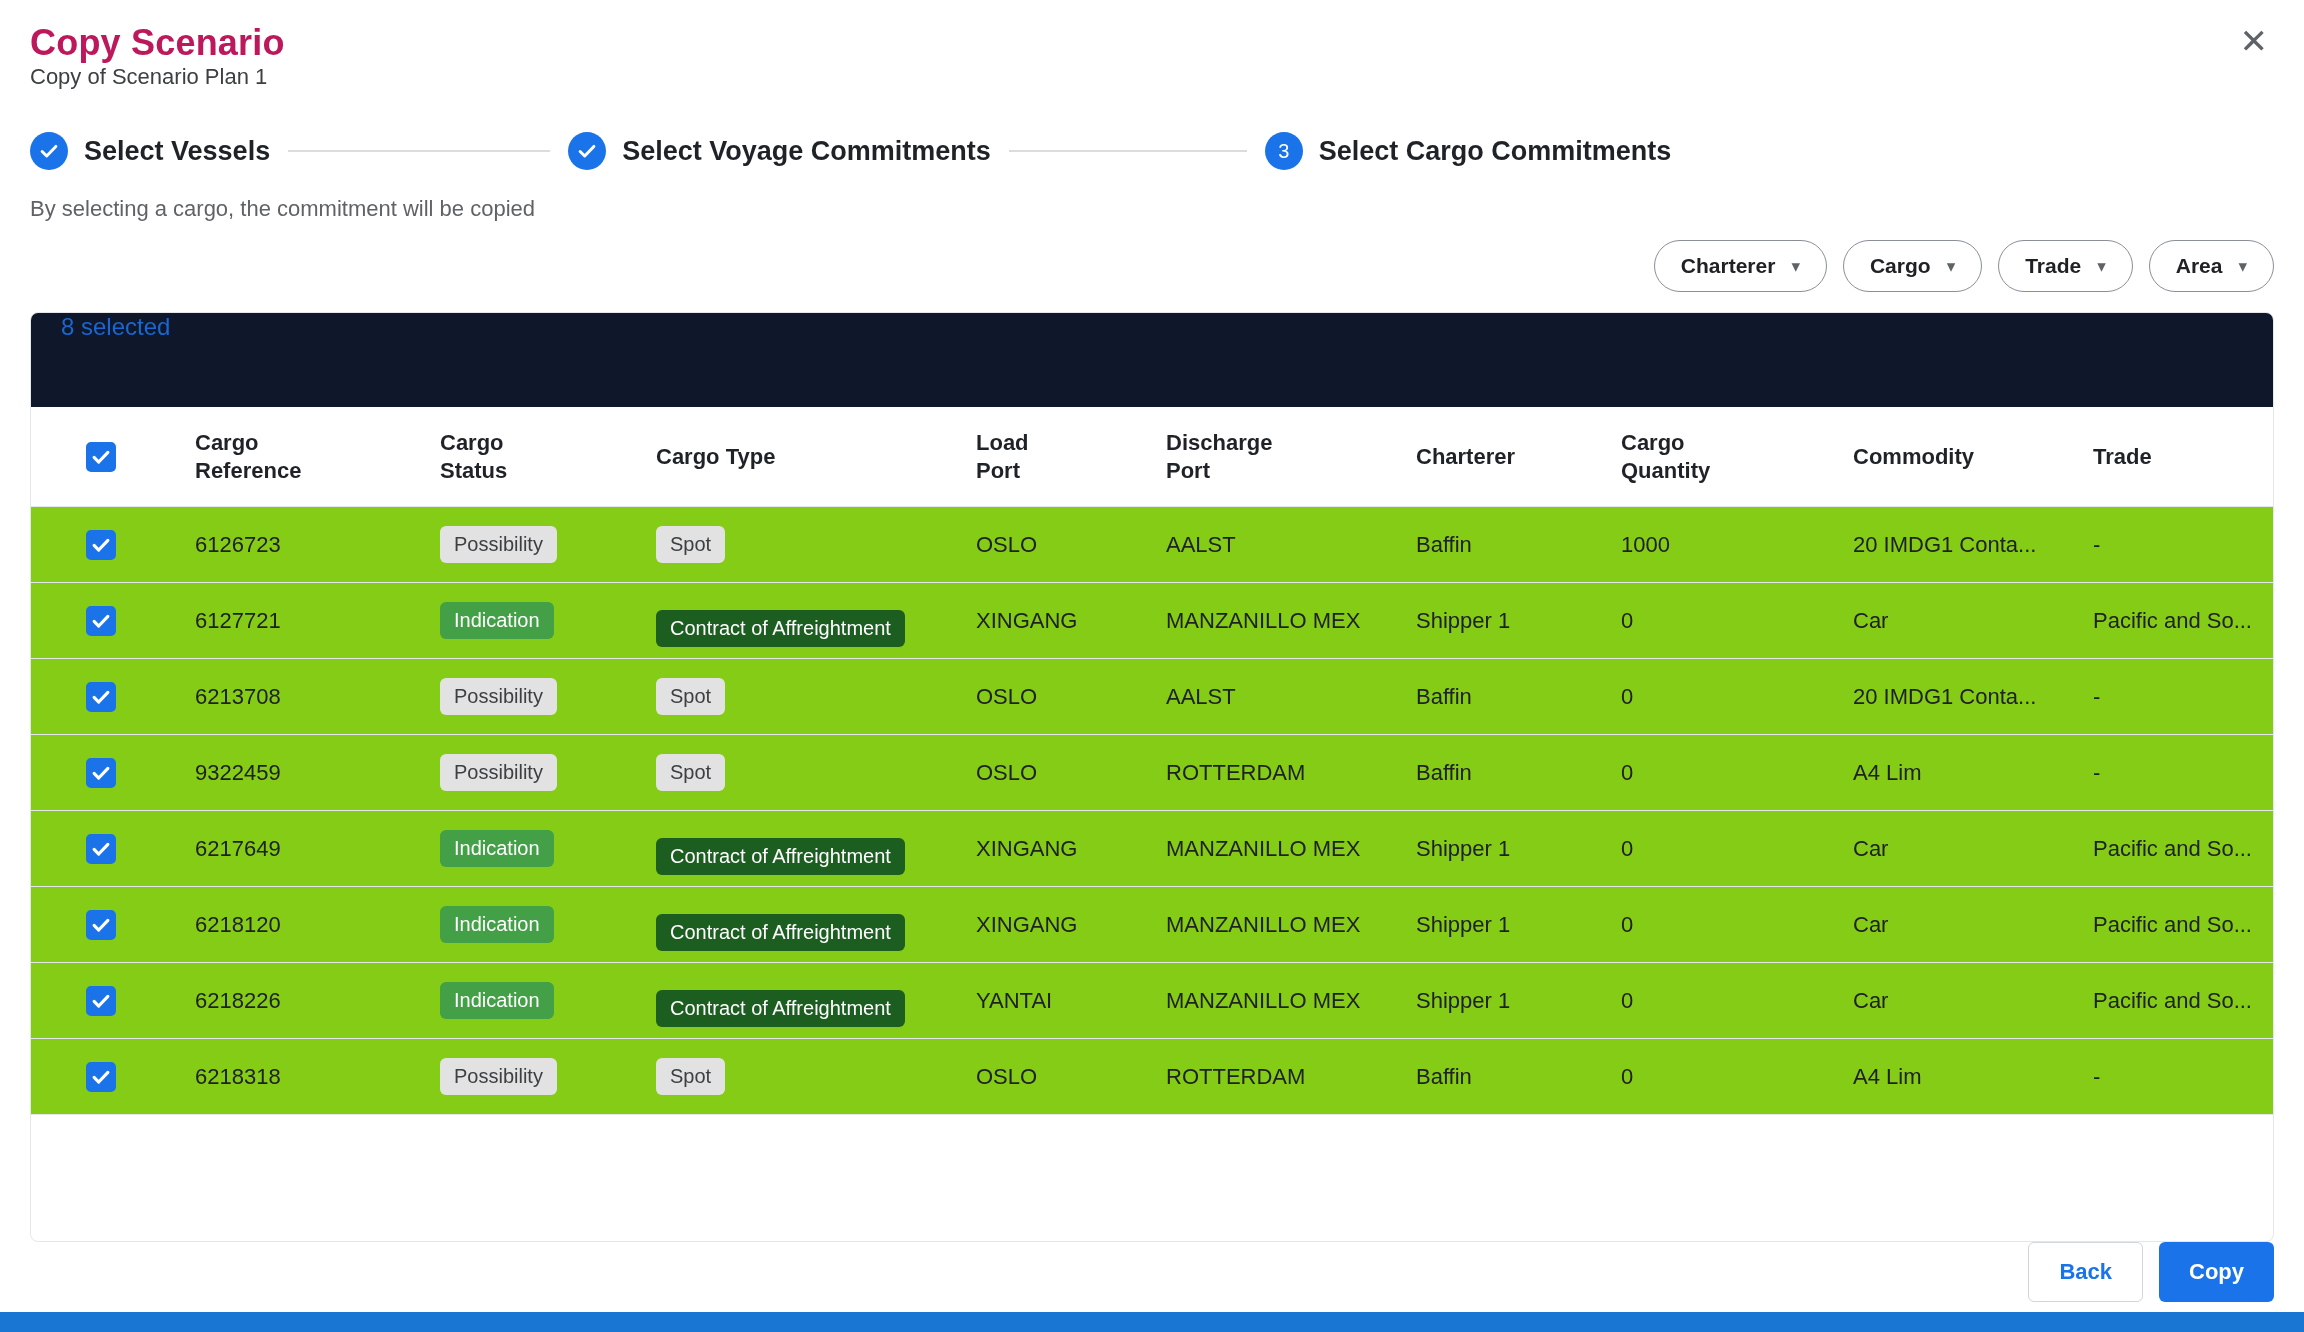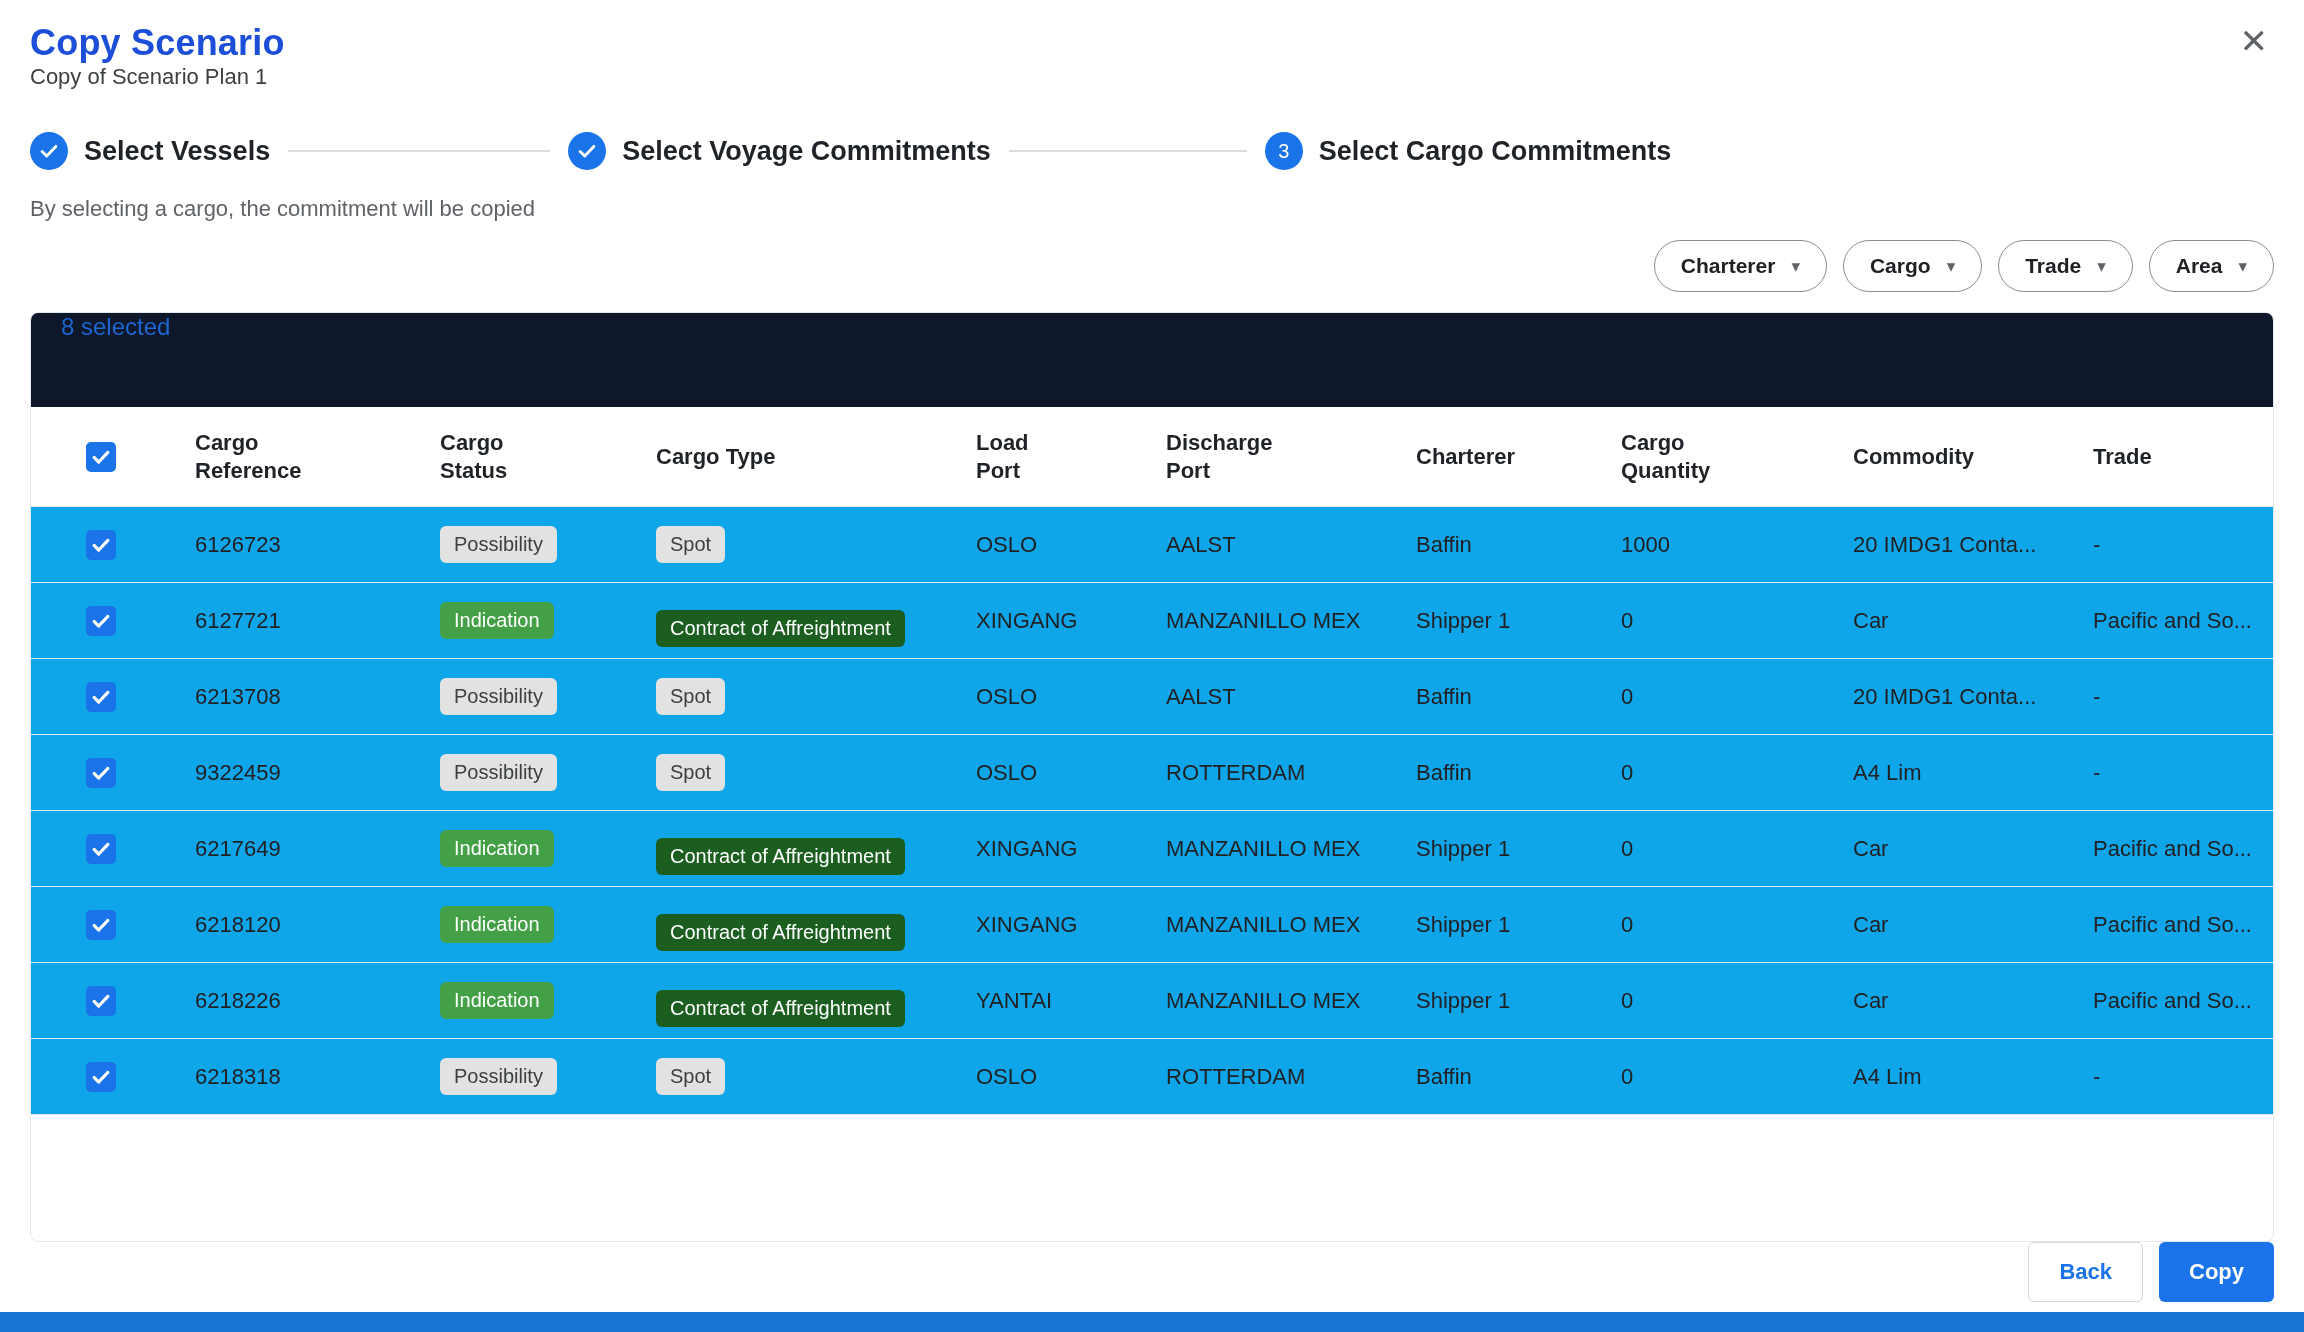--- a/index.html
+++ b/index.html
@@ -5,21 +5,21 @@
   * { margin:0; padding:0; box-sizing:border-box; }
   html,body { width:2304px; height:1332px; }
   body {
     font-family: "Liberation Sans", "DejaVu Sans", sans-serif;
     background:#ffffff; color:#202124; position:relative; overflow:hidden;
   }
   .page { position:absolute; inset:0; }
 
   
   .dialog-header { padding:22px 30px 0 30px; position:relative; }
-  .title { font-size:36px; font-weight:600; color:#1d4ed8; letter-spacing:.2px; }
+  .title { font-size:36px; font-weight:600; color:#be185d; letter-spacing:.2px; }
   .subtitle { font-size:22px; color:#3c4043; }
   .close-btn {
     position:absolute; top:18px; right:30px; font-size:34px; color:#5f6368;
     cursor:pointer; line-height:1; padding:6px;
   }
 
   
   .stepper { display:flex; align-items:center; margin:42px 30px 0 30px; }
   .step { display:flex; align-items:center; gap:16px; }
   .step-icon {
@@ -56,21 +56,21 @@
   .row-grid {
     display:grid;
     grid-template-columns: 140px 245px 216px 320px 190px 250px 205px 232px 240px 1fr;
     align-items:center;
   }
   .thead { height:100px; background:#fff; border-bottom:1px solid #e3e6ea; }
   .th {
     font-size:22px; font-weight:700; color:#1f2328; white-space:pre-line;
     line-height:1.25; padding-left:24px;
   }
-  .trow { height:76px; background:#0ea5e9; border-bottom:1px solid #e3e6ea; }
+  .trow { height:76px; background:#84cc16; border-bottom:1px solid #e3e6ea; }
   .cell { font-size:22px; color:#202124; padding-left:24px; overflow:hidden; white-space:nowrap; }
   .checkbox-cell { display:flex; justify-content:center; padding-left:0; }
 
   .checkbox {
     width:30px; height:30px; border-radius:5px; border:2px solid #5f6368;
     display:flex; align-items:center; justify-content:center; cursor:pointer; background:#fff;
   }
   .checkbox.checked { background:#1a73e8; border-color:#1a73e8; }
   .checkbox svg { display:block; }
 

